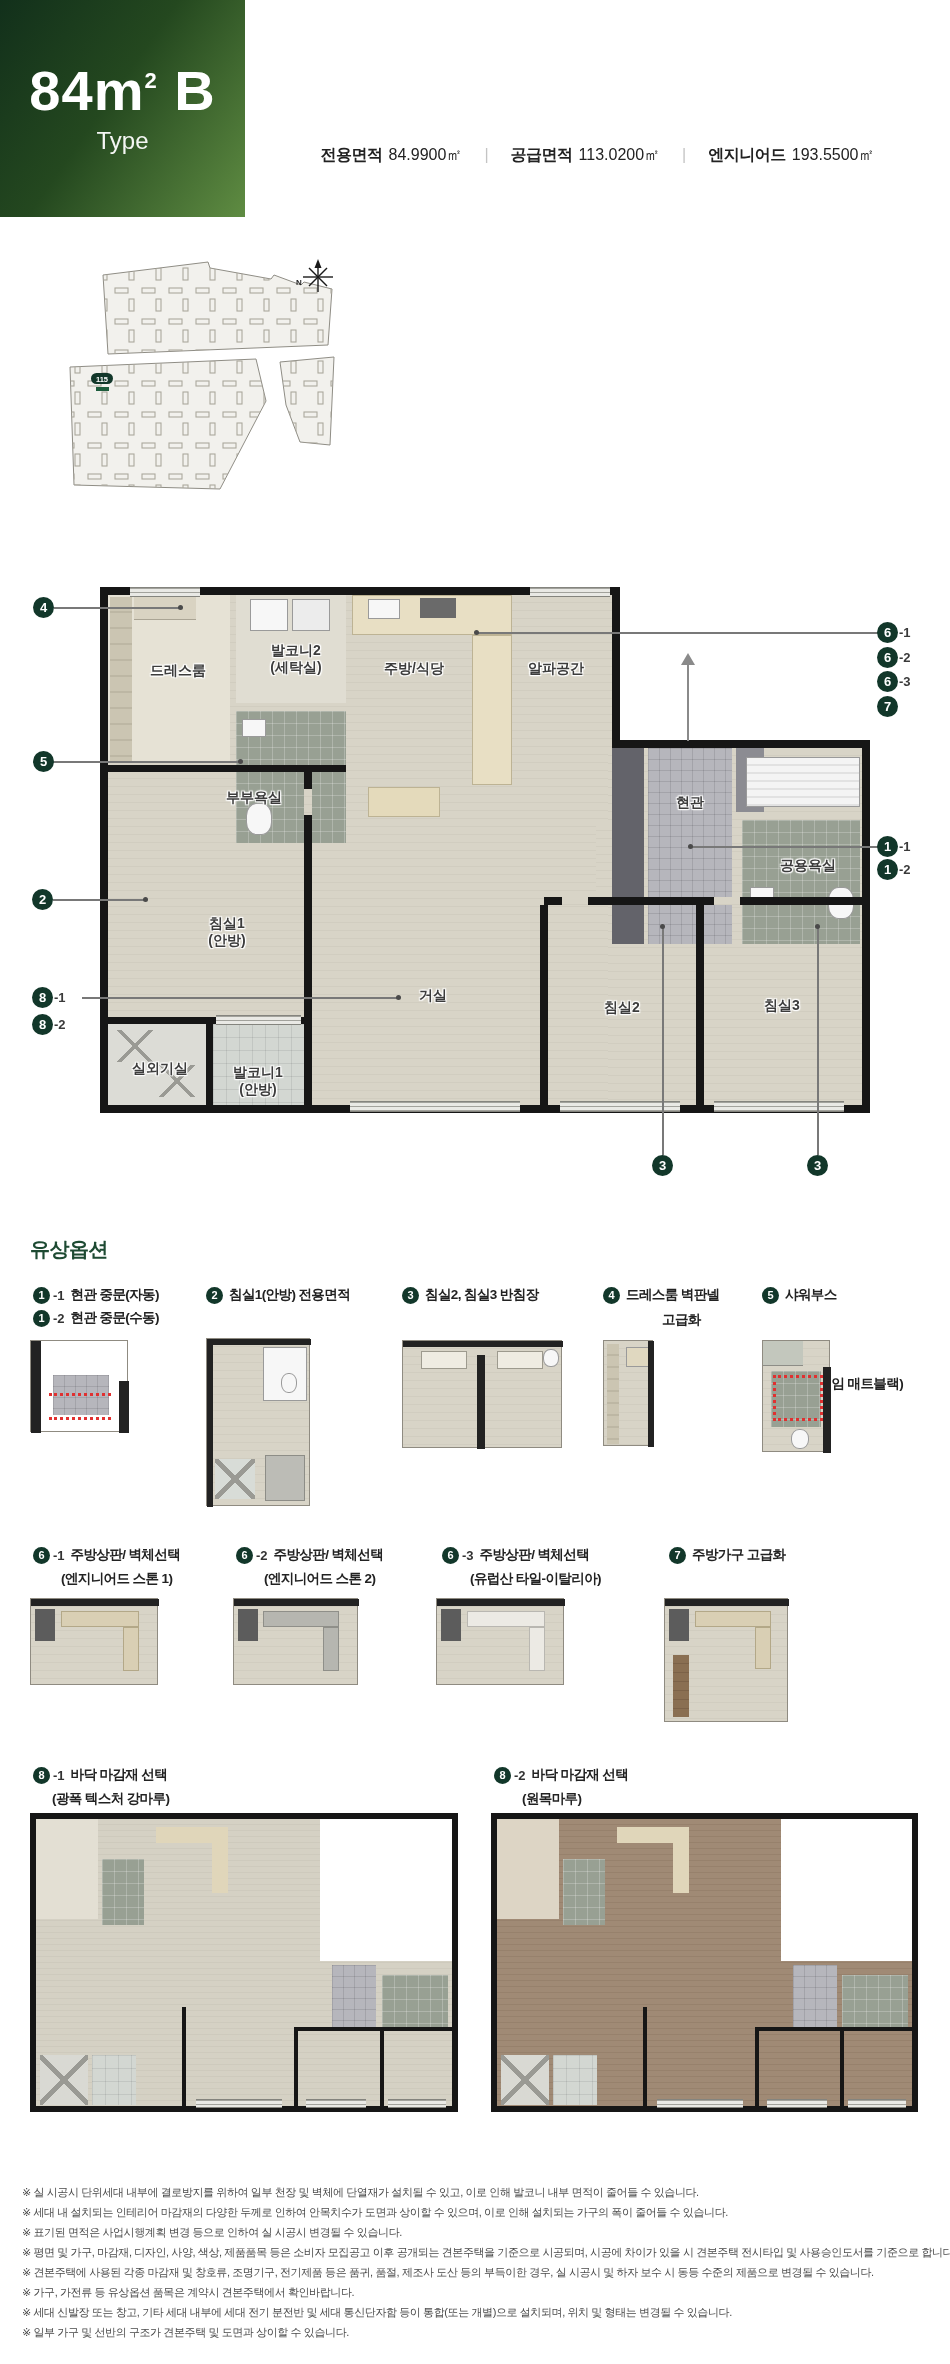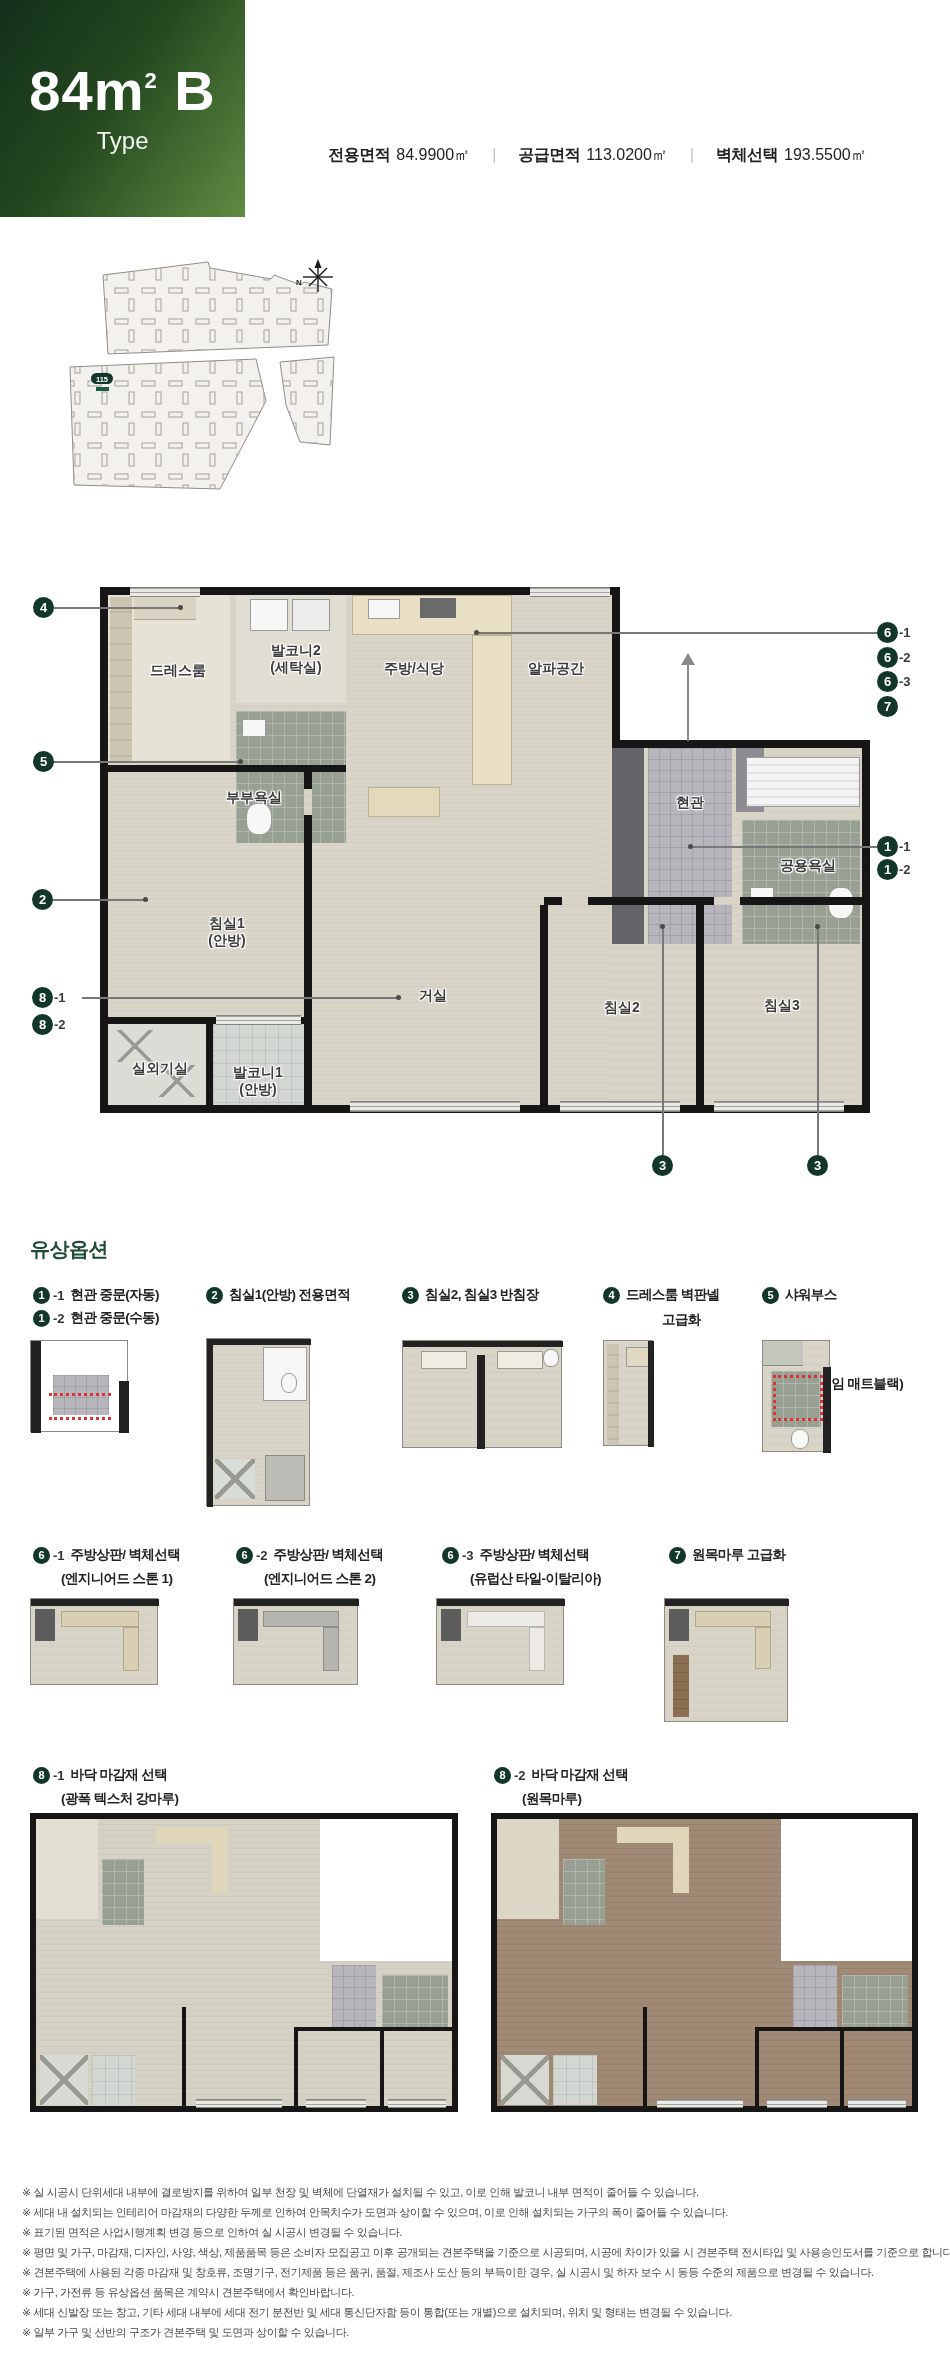--- a/index.html
+++ b/index.html
@@ -50,21 +50,21 @@
 
   <div class="a typebox">
     <div class="big"><span>84</span><span>m</span><sup>2</sup><span> B</span></div>
     <div class="sub">Type</div>
   </div>
   <div class="a areas">
     <span><b>전용면적</b><span>84.9900㎡</span></span>
     <span class="sep">|</span>
     <span><b>공급면적</b><span>113.0200㎡</span></span>
     <span class="sep">|</span>
-    <span><b>벽체선택</b><span>193.5500㎡</span></span>
+    <span><b>엔지니어드</b><span>193.5500㎡</span></span>
   </div>
 
   <svg class="a" style="left:58px;top:253px" width="290" height="242" viewBox="0 0 290 242">
     <defs>
       <pattern id="bld" width="27" height="31" patternUnits="userSpaceOnUse">
         <rect x="3" y="4" width="13" height="5" fill="none" stroke="#aba89d" stroke-width="1.1"></rect>
         <rect x="17" y="15" width="5" height="12" fill="none" stroke="#aba89d" stroke-width="1.1"></rect>
       </pattern>
     </defs>
     <g>
@@ -311,21 +311,21 @@
     </div>
   <div class="a oh2" style="left:264px;top:1570px">(엔지니어드 스톤 2)</div>
   <div class="a oh" style="left:442px;top:1546px">
       <span class="omk">6</span>
       <span class="osfx">-3</span>
       <span class="olbl">주방상판/ 벽체선택</span>
     </div>
   <div class="a oh2" style="left:470px;top:1570px">(유럽산 타일-이탈리아)</div>
   <div class="a oh" style="left:669px;top:1546px">
       <span class="omk">7</span>
-      <span class="olbl">원목마루 고급화</span>
+      <span class="olbl">주방가구 고급화</span>
     </div>
 
   <div class="a thumb wood" style="left:30px;top:1598px;width:128px;height:87px">
     <div class="a" style="left:0;top:0;width:128px;height:7px;background:#222"></div>
     <div class="a" style="left:4px;top:10px;width:20px;height:32px;background:#5c5c5c"></div>
     <div class="a" style="left:30px;top:12px;width:78px;height:16px;background:#d9cfb4;border:1px solid #b3a888;box-sizing:border-box"></div>
     <div class="a" style="left:92px;top:28px;width:16px;height:44px;background:#d9cfb4;border:1px solid #b3a888;box-sizing:border-box"></div>
   </div>
   <div class="a thumb wood" style="left:233px;top:1598px;width:125px;height:87px">
     <div class="a" style="left:0;top:0;width:125px;height:7px;background:#222"></div>
@@ -345,21 +345,21 @@
     <div class="a" style="left:30px;top:12px;width:76px;height:16px;background:#d9cfb4;border:1px solid #b3a888;box-sizing:border-box"></div>
     <div class="a" style="left:90px;top:28px;width:16px;height:42px;background:#d9cfb4;border:1px solid #b3a888;box-sizing:border-box"></div>
     <div class="a" style="left:8px;top:56px;width:16px;height:62px;background:repeating-linear-gradient(180deg,#8a6f52 0 8px,#7c6248 8px 9px)"></div>
   </div>
 
   <div class="a oh" style="left:33px;top:1766px">
       <span class="omk">8</span>
       <span class="osfx">-1</span>
       <span class="olbl">바닥 마감재 선택</span>
     </div>
-  <div class="a oh2" style="left:61px;top:1790px">(광폭 텍스처 강마루)</div>
+  <div class="a oh2" style="left:52px;top:1790px">(광폭 텍스처 강마루)</div>
   <div class="a oh" style="left:494px;top:1766px">
       <span class="omk">8</span>
       <span class="osfx">-2</span>
       <span class="olbl">바닥 마감재 선택</span>
     </div>
   <div class="a oh2" style="left:522px;top:1790px">(원목마루)</div>
 
   <div class="a mp" style="left:30px;top:1813px;width:428px;height:299px;background-image:repeating-linear-gradient(180deg,#d5d1c4 0 5px,#cecabd 5px 6px)">
     <div class="a" style="left:284px;top:0;width:132px;height:142px;background:#fff"></div>
     <div class="a" style="left:0;top:0;width:62px;height:100px;background:#e3dfd3"></div>

